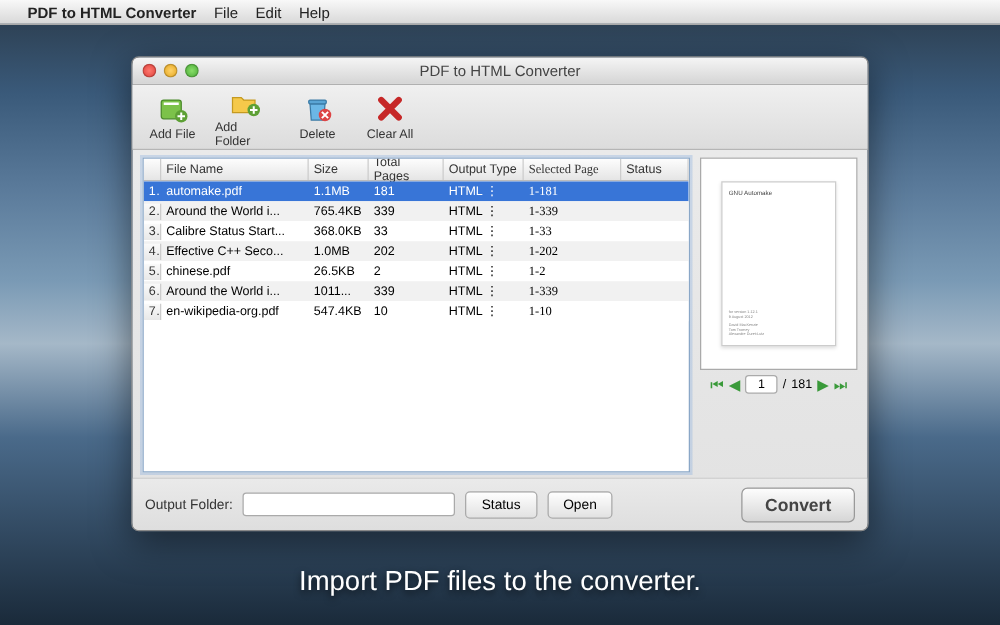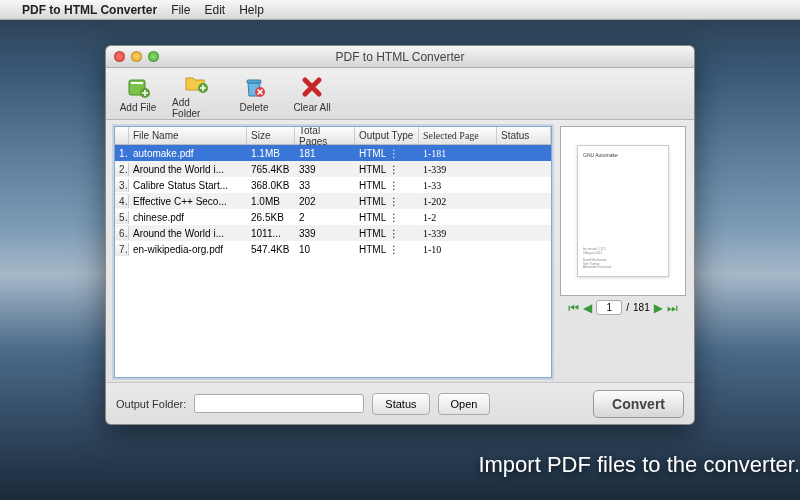--- a/index.html
+++ b/index.html
@@ -145,21 +145,21 @@
   .convert-btn{
     margin-left:auto;
     height:28px; padding:0 18px;
     border:1px solid #999; border-radius:5px;
     background:linear-gradient(#fdfdfd,#d6d6d6);
     font-size:14px; font-weight:bold; color:#444;
     cursor:pointer;
   }
   .caption {
     position:absolute; left:0; right:0; bottom:22px;
-    text-align:right; color:#fff; font-size:22px;
+    text-align:center; color:#fff; font-size:22px;
     text-shadow:0 2px 6px rgba(0,0,0,0.7);
   }
 </style>
 </head>
 <body>
 
 <div class="menubar">
   <span class="apple"></span>
   <span class="appname">PDF to HTML Converter</span>
   <span>File</span>

